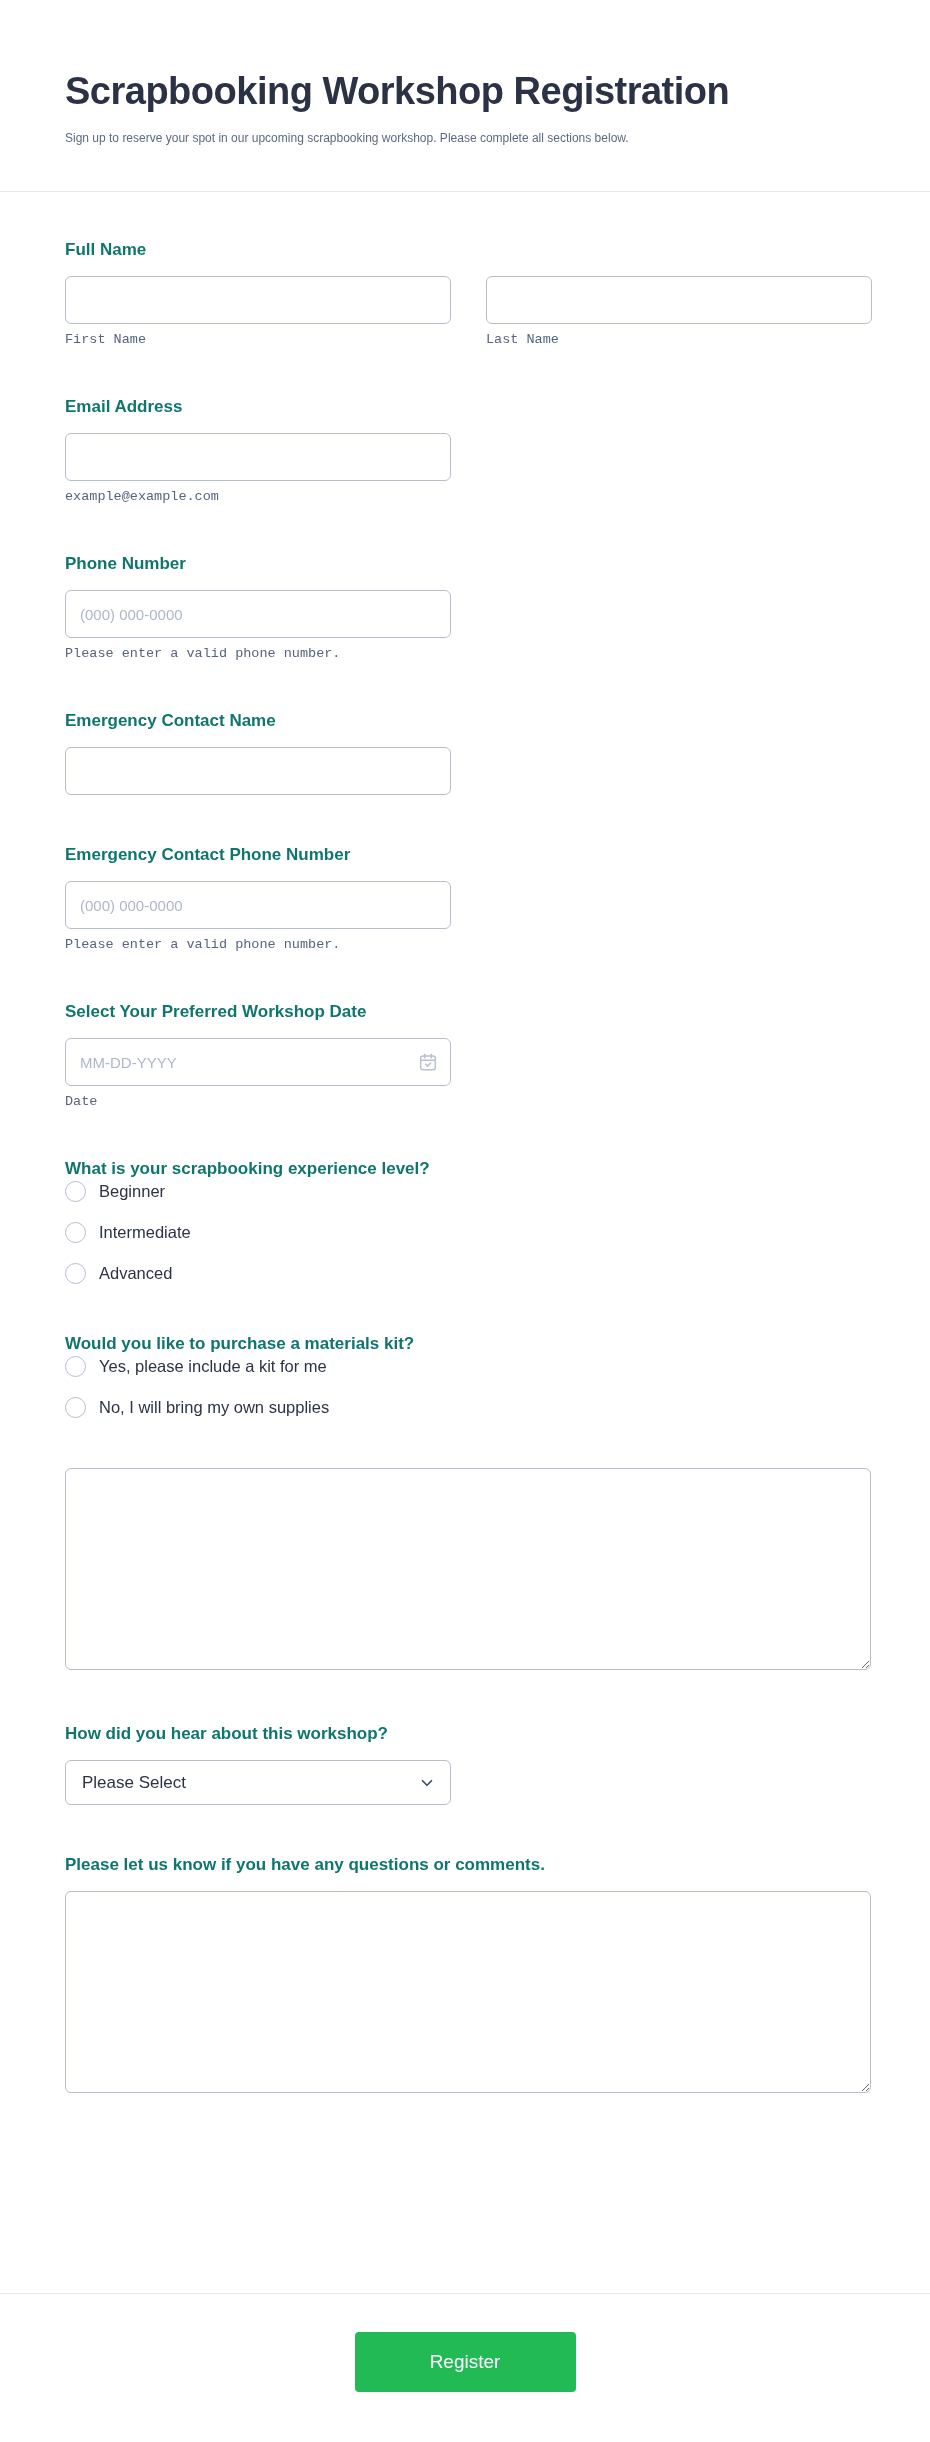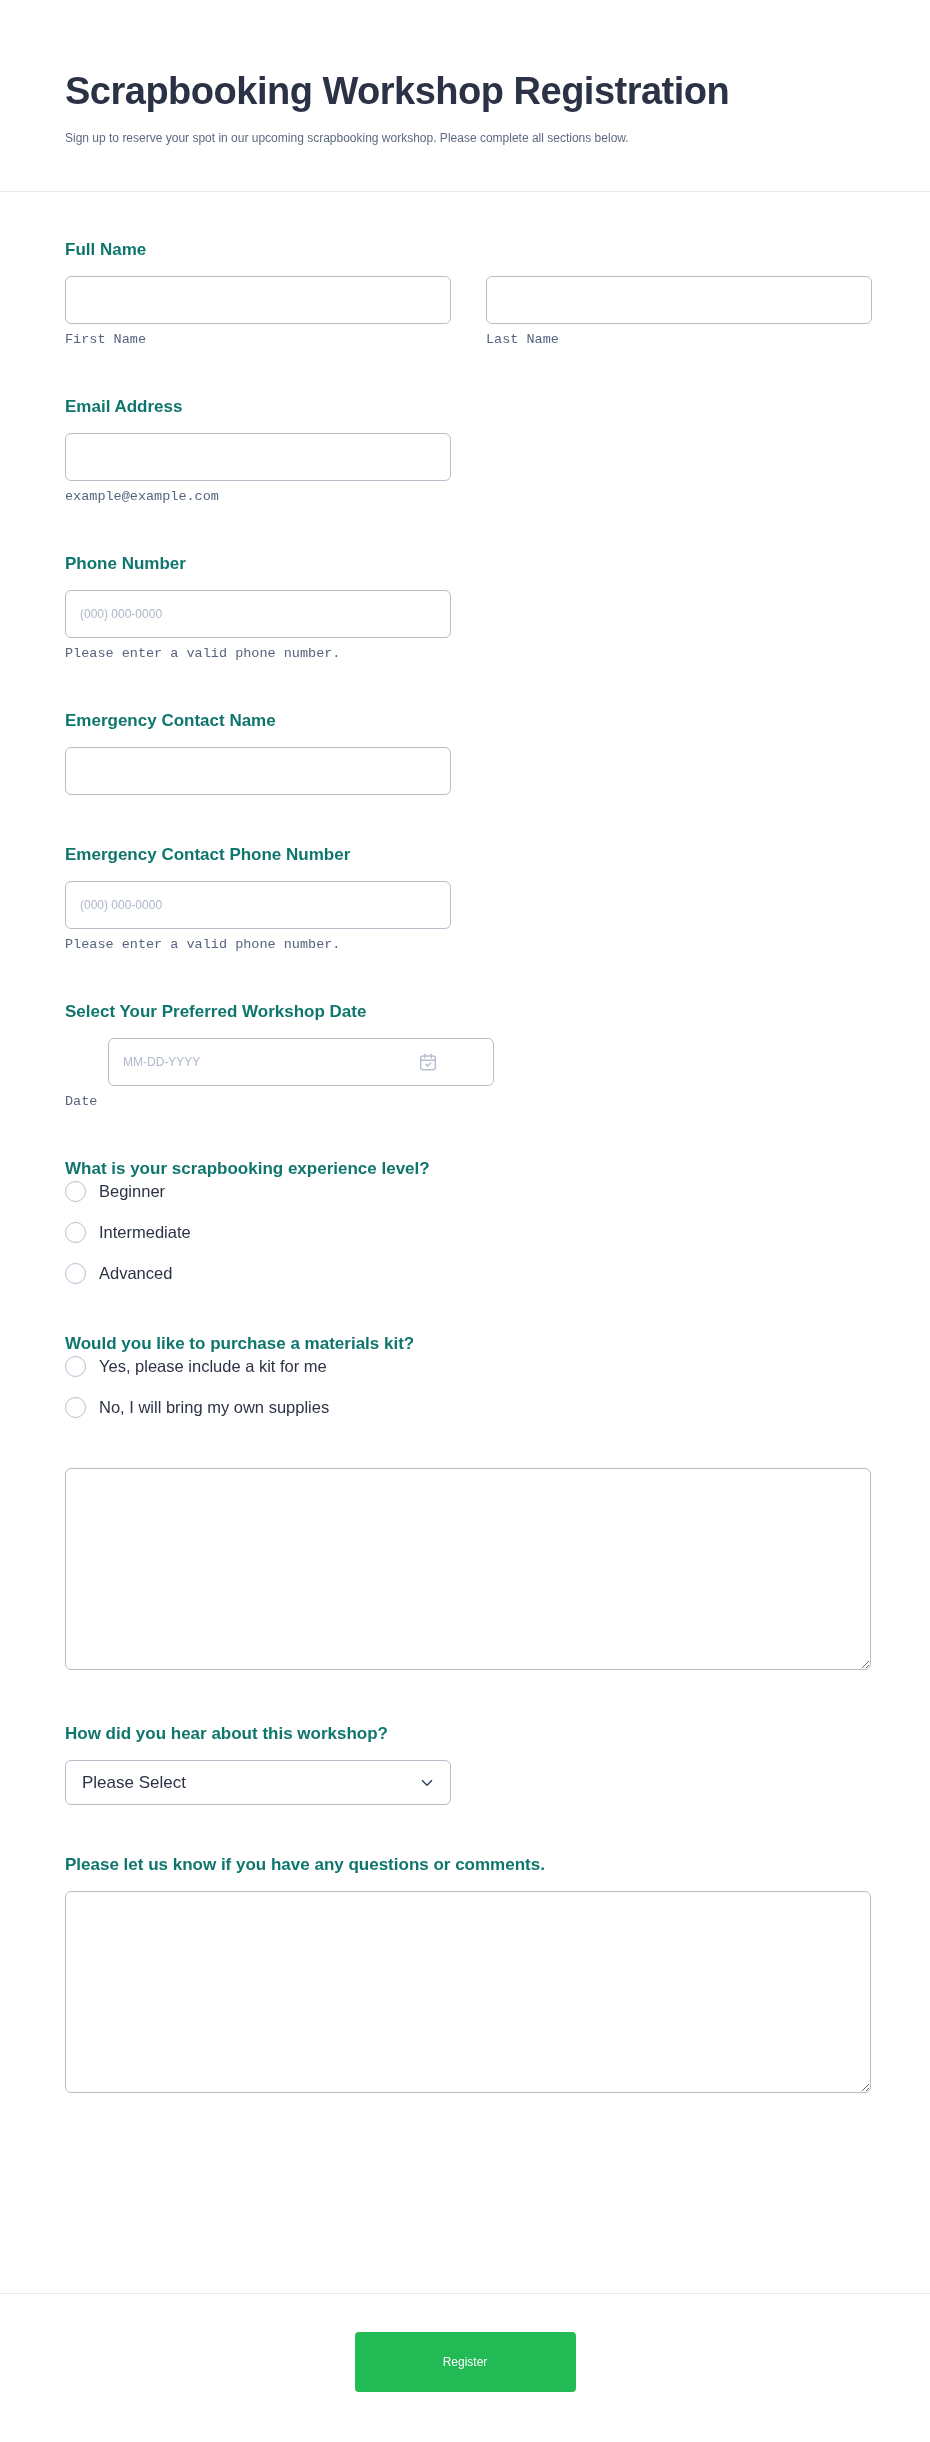--- a/index.html
+++ b/index.html
@@ -45,35 +45,35 @@
     margin-top: 8px;
     font-family: Liberation Mono, monospace;
   }
 
   input[type="text"] {
     height: 48px;
     width: 386px;
     border: 1px solid #b8bec9;
     border-radius: 6px;
     padding: 0 14px;
-    font-size: 12px;
+    font-size: 15px;
     font-family: "Liberation Sans", sans-serif;
     color: #2c3345;
     background: #fff;
     outline: none;
   }
   input::placeholder { color: #aeb7c9; opacity: 1; }
 
   .name-row { display: flex; gap: 35px; }
   .name-col { display: flex; flex-direction: column; }
   .name-col input { width: 386px; }
 
   .input-wrap { position: relative; width: 386px; }
   .input-wrap input { width: 100%; }
-  .date-input { height: 50px; padding-right: 44px; margin-left: 43px; }
+  .date-input { height: 50px; padding-right: 44px; }
   .calendar-icon {
     position: absolute;
     right: 12px;
     top: 50%;
     transform: translateY(-50%);
     width: 22px; height: 22px;
     display: flex; align-items: center; justify-content: center;
     pointer-events: none;
   }
 
@@ -120,21 +120,21 @@
   .select-value { font-size: 17px; color: #2c3345; }
   .chevron-icon { display: flex; align-items: center; }
 
   
   .form-footer { padding: 38px 0 50px 0; display: flex; justify-content: center; }
   .submit-button {
     width: 221px;
     height: 60px;
     background: #21ba54;
     color: #ffffff;
-    font-size: 12px;
+    font-size: 19px;
     font-weight: 500;
     font-family: "Liberation Sans", sans-serif;
     border: none;
     border-radius: 4px;
     cursor: pointer;
   }
 </style>
 </head>
 <body>
 

